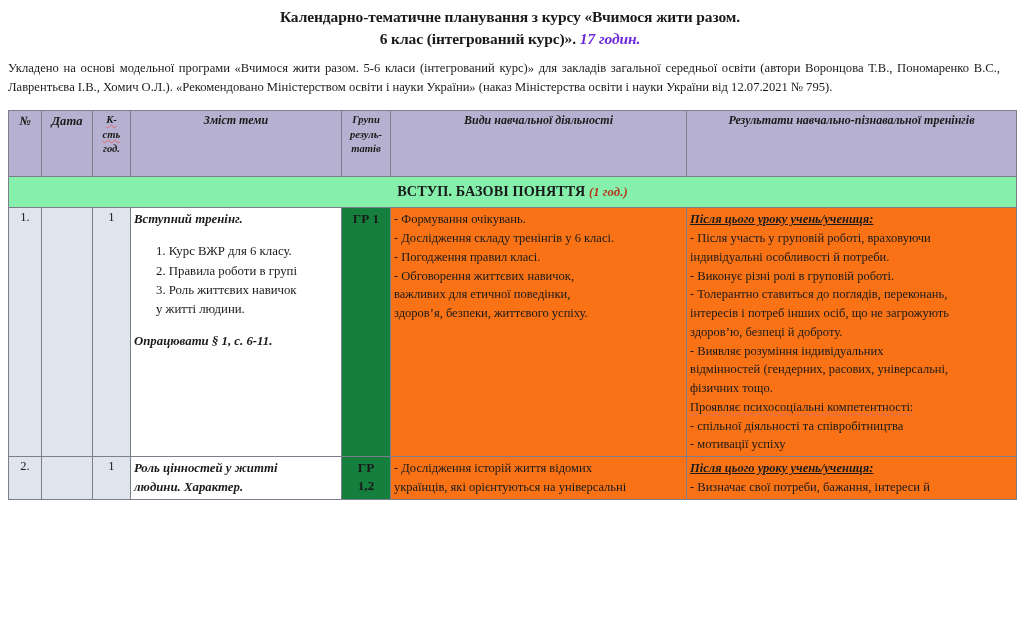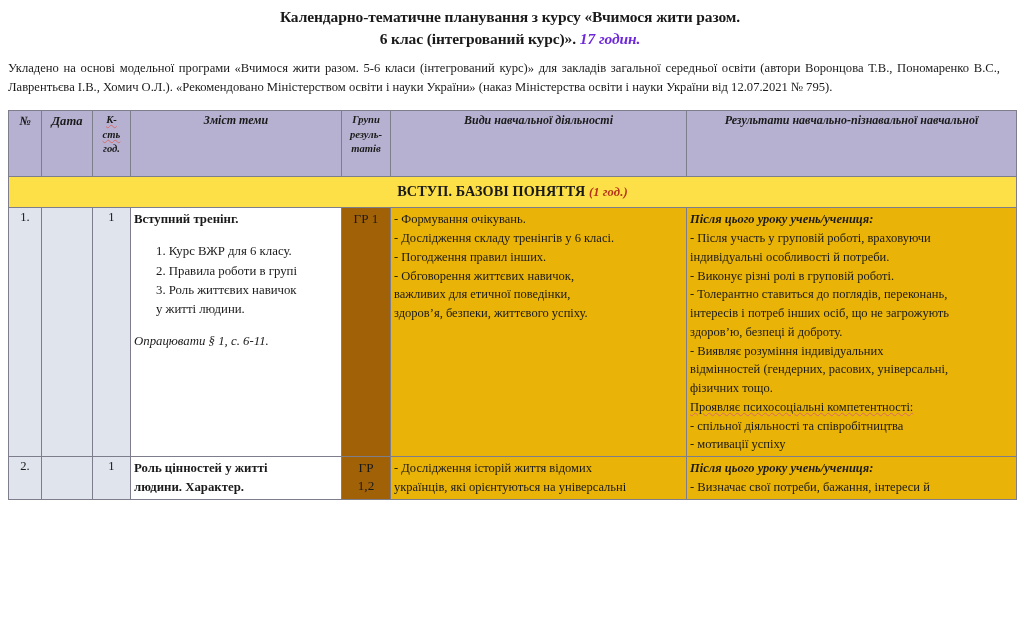--- a/index.html
+++ b/index.html
@@ -77,21 +77,21 @@
     height: 66px;
   }
   thead th.small {
     font-size: 10.6px;
     line-height: 1.35;
   }
   thead th.tight { font-size: 12.6px; }
 
   
   tr.section td {
-    background: #fde047;
+    background: #86efac;
     text-align: center;
     font-weight: bold;
     font-size: 14.2px;
     letter-spacing: 0.1px;
     padding: 6px 0 7px 0;
     vertical-align: middle;
   }
   tr.section .sec-hours {
     color: #b5341b;
     font-style: italic;
@@ -106,47 +106,48 @@
     font-size: 12.6px;
     padding-top: 4px;
   }
   td.c-topic {
     background: #ffffff;
     font-size: 12.8px;
     line-height: 1.5;
     padding: 3px 4px 3px 7px;
   }
   td.c-group {
-    background: #a16207;
-    text-align: center;
-    font-weight: normal;
+    background: #15803d;
+    text-align: center;
+    font-weight: bold;
     font-size: 13.2px;
     line-height: 1.35;
     padding-top: 4px;
   }
   td.c-acts, td.c-results {
-    background: #eab308;
+    background: #f97316;
     font-size: 12.5px;
     line-height: 1.5;
     padding: 3px 5px 3px 6px;
   }
 
-  .topic-head { font-weight: bold; display: block; }
+  .topic-head { font-weight: bold; display: block; font-style: italic; }
   .topic-list { margin: 13px; padding: 0; list-style: none; }
   .topic-list li { padding-left: 9px; }
   .topic-note {
     display: block;
     margin-top: 4px;
-    font-weight: normal;
+    font-weight: bold;
     font-style: italic;
   }
   .res-head {
     display: block;
     font-weight: bold;
     font-style: italic;
+    text-decoration: underline;
   }
   .bullets { margin: 0; padding: 0; list-style: none; }
   .bullets li { text-indent: 0; }
 
   col.w-num     { width: 33px; }
   col.w-date    { width: 51px; }
   col.w-hours   { width: 38px; }
   col.w-topic   { width: 211px; }
   col.w-group   { width: 49px; }
   col.w-acts    { width: 296px; }
@@ -191,21 +192,21 @@
           </th>
           <th>Зміст теми</th>
           <th class="small">
             <span>Групи</span><br>
             <span>резуль-</span><br>
             <span>татів</span>
           </th>
           <th>Види навчальної діяльності</th>
           <th>
             <span>Результати навчально-пізнавальної</span>
-            <span>навчальної</span>
+            <span>тренінгів</span>
           </th>
         </tr>
       </thead>
       <tbody>
 
         <tr class="section">
           <td colspan="7">
             <span>ВСТУП. БАЗОВІ ПОНЯТТЯ</span>
             <span class="sec-hours">(1 год.)</span>
           </td>
@@ -223,21 +224,21 @@
               <li>3. Роль життєвих навичок</li>
               <li>у житті людини.</li>
             </ul>
             <span class="topic-note">Опрацювати § 1, с. 6-11.</span>
           </td>
           <td class="c-group">ГР 1</td>
           <td class="c-acts">
             <ul class="bullets">
               <li> - Формування очікувань.</li>
               <li>- Дослідження складу тренінгів у 6 класі.</li>
-              <li>- Погодження правил інших.</li>
+              <li>- Погодження правил класі.</li>
               <li>- Обговорення життєвих навичок,</li>
               <li>важливих для етичної поведінки,</li>
               <li>здоров’я, безпеки, життєвого успіху.</li>
             </ul>
           </td>
           <td class="c-results">
             <span class="res-head">Після цього уроку учень/учениця:</span>
             <ul class="bullets">
               <li> - Після участь у груповій роботі, враховуючи</li>
               <li>індивідуальні особливості й потреби.</li>

